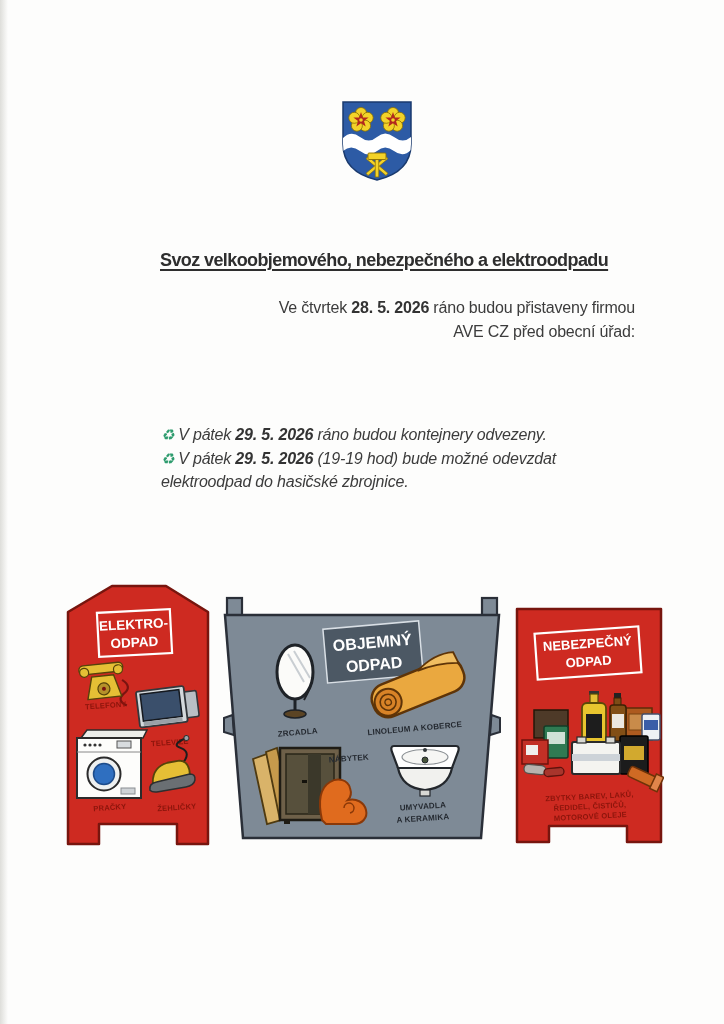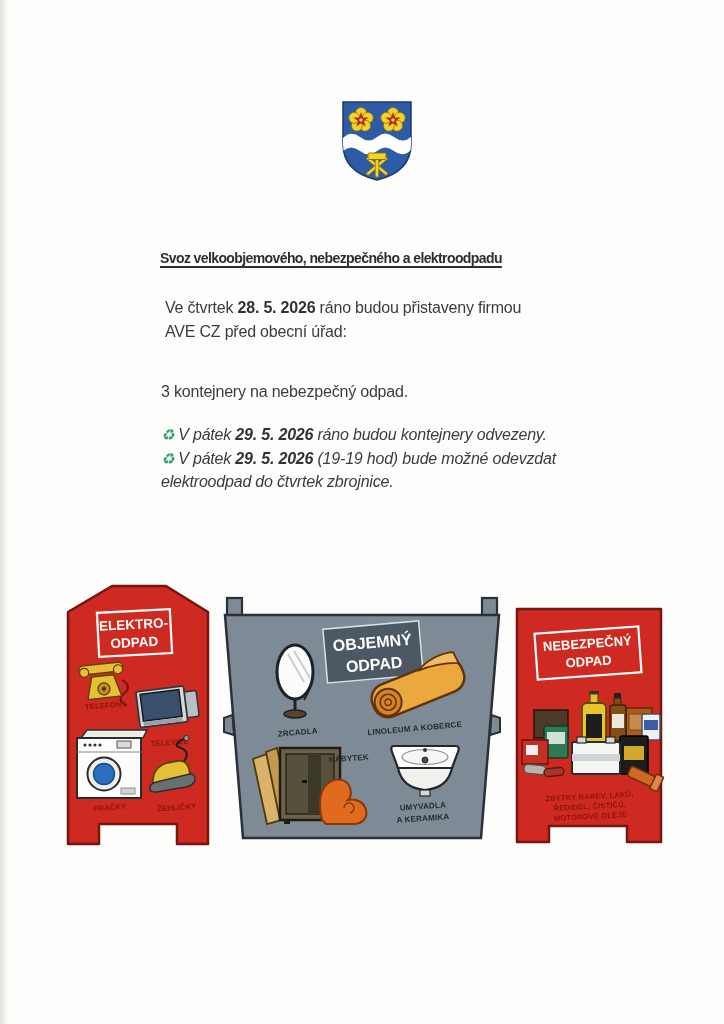--- a/index.html
+++ b/index.html
@@ -9,31 +9,31 @@
     font-family:"Liberation Sans", sans-serif;
     color:#3c3c3c;
   }
   .scan-edge{
     position:absolute;left:0;top:0;width:8px;height:1024px;
     background:linear-gradient(to right,#dededa,rgba(255,255,255,0));
   }
   .crest{position:absolute;left:341px;top:100px;width:72px;height:82px;}
   .title{
     position:absolute;left:160px;top:250px;width:480px;
-    font-size:14px;font-weight:bold;letter-spacing:-0.6px;color:#2e2e2e;
+    font-size:18px;font-weight:bold;letter-spacing:-0.6px;color:#2e2e2e;
     text-decoration:underline;text-underline-offset:3px;text-decoration-thickness:1.5px;
     white-space:nowrap;
   }
   .para{
     position:absolute;left:161px;width:470px;
     font-size:16px;line-height:23.5px;letter-spacing:-0.2px;color:#3c3c3c;
     white-space:nowrap;
   }
   .para b{color:#333;}
-  .p1{top:296px;padding-left:4px;}
+  .p1{top:296px;padding-left:4px;text-align:right;}
   .p2{top:356px;}
   .p3{top:423px;font-style:italic;}
   .recycle{color:#2e9c6e;font-size:15px;margin-right:4px;}
   .bin{position:absolute;}
   svg text{font-family:"Liberation Sans", sans-serif;}
   .sign-label{fill:#ffffff;font-weight:bold;text-anchor:middle;}
   .item-label-red{fill:#8c150c;font-weight:bold;text-anchor:middle;font-size:7.5px;letter-spacing:0.2px;}
   .item-label-gray{fill:#252a31;font-weight:bold;text-anchor:middle;font-size:8px;letter-spacing:0.2px;}
 </style>
 </head>
@@ -81,27 +81,26 @@
 
 <div class="title">Svoz velkoobjemového, nebezpečného a elektroodpadu</div>
 
 <div class="para p1">
   <span>Ve čtvrtek </span><b>28. 5. 2026</b><span> ráno budou přistaveny firmou</span><br>
   <span>AVE CZ před obecní úřad:</span>
 </div>
 
 <div class="para p2">
   <br>
-  <span>3 kontejnery na nebezpečný odpad.</span>
 </div>
 
 <div class="para p3">
   <span class="recycle">♻</span><span>V pátek </span><b>29. 5. 2026</b><span> ráno budou kontejnery odvezeny.</span><br>
   <span class="recycle">♻</span><span>V pátek </span><b>29. 5. 2026</b><span> (19-19 hod) bude možné odevzdat</span><br>
-  <span>elektroodpad do čtvrtek zbrojnice.</span>
+  <span>elektroodpad do hasičské zbrojnice.</span>
 </div>
 
 <svg class="bin" style="left:66px;top:584px;" width="144" height="262" viewBox="0 0 144 262">
   <path d="M46,2 L100,2 L142,28 L142,260 L111,260 L111,240 L33,240 L33,260 L2,260 L2,28 Z" fill="#ce2a21" stroke="#77150e" stroke-width="2.5" stroke-linejoin="round"></path>
   <g transform="rotate(-3 68 49)">
     <rect x="32" y="27" width="73" height="44" fill="none" stroke="#ffffff" stroke-width="2.2"></rect>
     <text class="sign-label" x="68" y="45" font-size="13.5">ELEKTRO-</text>
     <text class="sign-label" x="68" y="63" font-size="13.5">ODPAD</text>
   </g>
   <g transform="translate(14,78) rotate(-6 22 18)">

